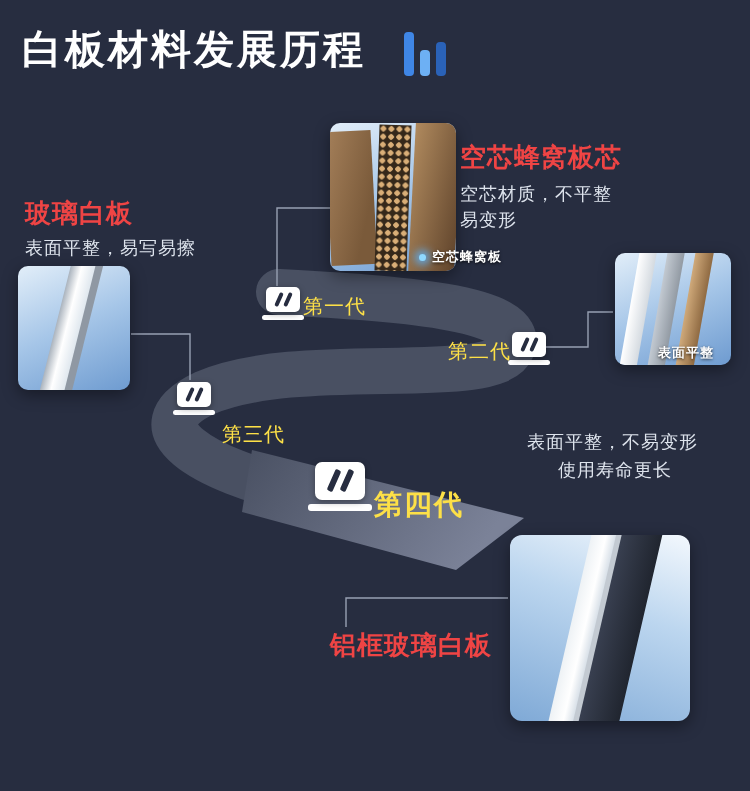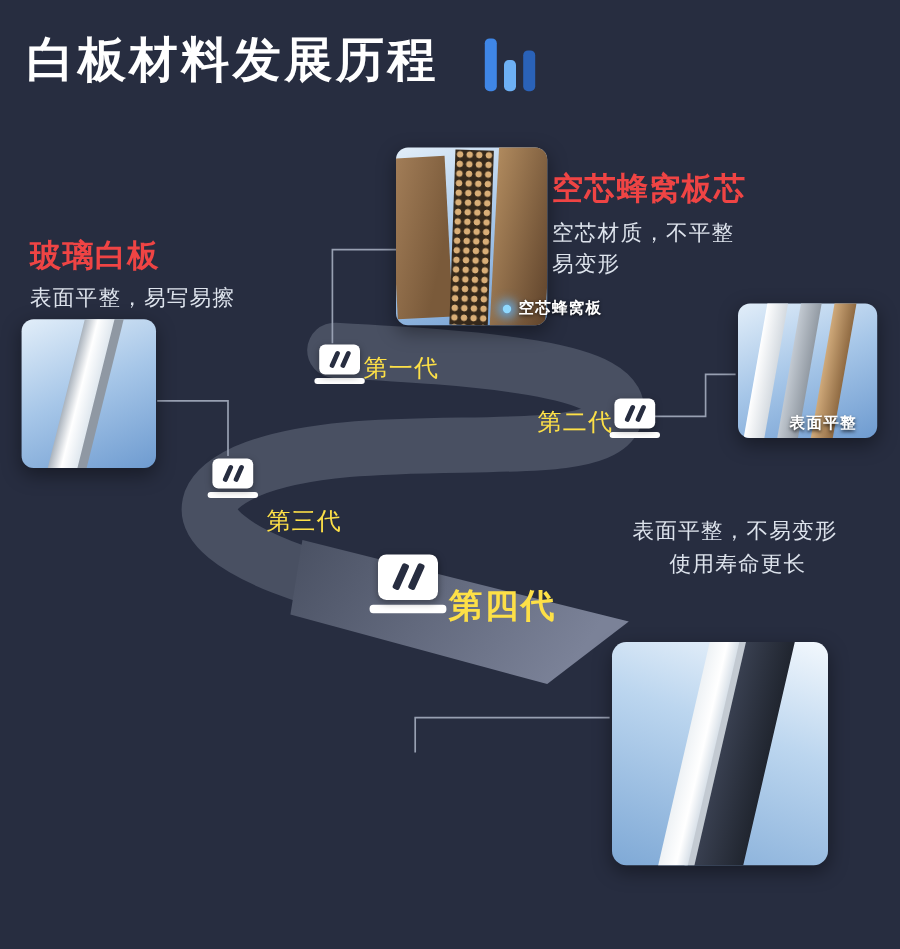--- a/index.html
+++ b/index.html
@@ -144,20 +144,21 @@
   </div>
   <div class="content d" style="left:527px; top:430px;">表面平整，不易变形</div>
   <div class="content d" style="left:558px; top:458px;">使用寿命更长</div>
 
   <div class="content box" style="left:510px; top:535px; width:180px; height:186px; border-radius:12px;
        background:linear-gradient(200deg,#f3f8fd 0%, #bcd6ef 40%, #7fa9d6 100%);">
     <div class="al-dark"></div>
     <div class="al-edge"></div>
     <div class="al-face"></div>
   </div>
+  <div class="content h" style="left:330px; top:628px;">铝框玻璃白板</div>
 
   <div class="content wb" style="left:262px; top:287px;">
     <div class="wb-board">
         <span class="s1"></span>
         <span class="s2"></span>
       </div>
     <div class="wb-tray"></div>
   </div>
   <div class="content gen-label" style="left:303px; top:293px;">第一代</div>
 

